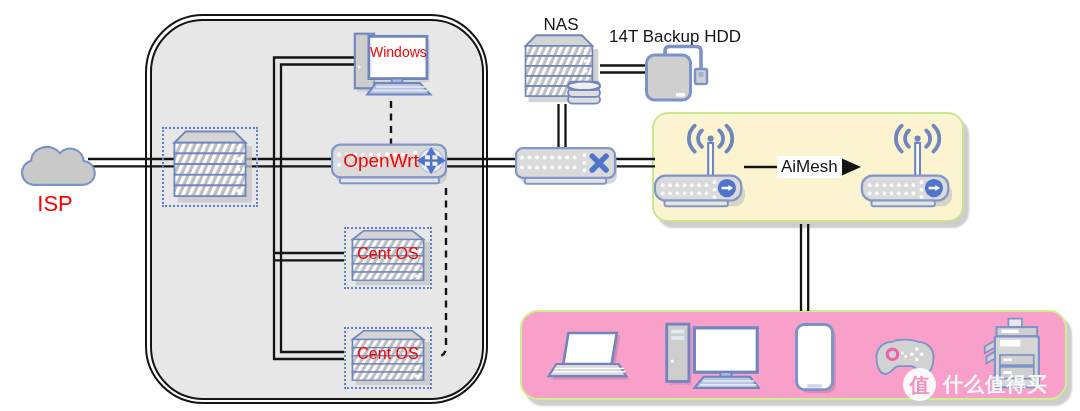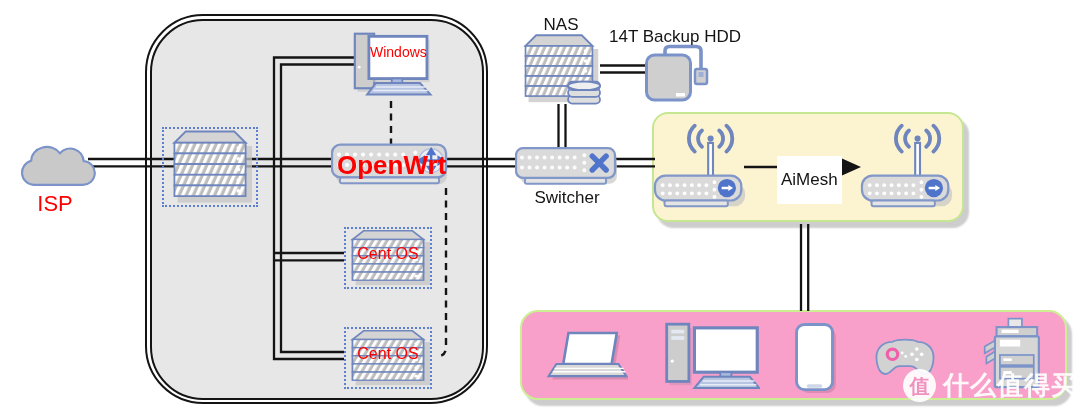--- a/index.html
+++ b/index.html
@@ -23,32 +23,32 @@
   .icon { position:absolute; z-index:3; }
   .vm-frame { position:absolute; border:2px dotted #5b7fd1; z-index:3; box-sizing:border-box; }
   .vm-frame svg { width:100%; height:100%; display:block; }
   
   .label { position:absolute; z-index:4; color:#141414; font-size:17px; text-align:center; white-space:nowrap; }
   .red { color:var(--accent-red,#fe0000); }
   .timestamp { position:absolute; top:21px; right:13px; z-index:4; font-size:17.5px; color:var(--accent-red,#fe0000); }
   .lbl-isp      { left:14px;  top:191px; width:82px;  font-size:22px; }
   .lbl-esxi     { left:150px; top:211px; width:120px; }
   .lbl-windows  { left:370px; top:44px;  width:36px;  font-size:14px; }
-  .lbl-openwrt  { left:337px; top:150px; width:88px;  font-size:26px; font-weight:700; }
+  .lbl-openwrt  { left:337px; top:150px; width:88px;  font-size:19px; font-weight:400; }
   .lbl-centos1  { left:348px; top:245px; width:80px;  font-size:16px; }
   .lbl-centos2  { left:348px; top:345px; width:80px;  font-size:16px; }
   .lbl-nas      { left:523px; top:15px;  width:76px;  }
   .lbl-hdd      { left:605px; top:27px;  width:140px; }
   .lbl-switcher { left:516px; top:188px; width:102px; }
-  .lbl-aimesh   { left:777px; top:156px; background:#fff; padding:14px 4px; }
+  .lbl-aimesh   { left:777px; top:156px; background:#fff; padding:1px 4px; }
   
   .watermark { position:absolute; left:903px; top:368px; z-index:5; display:flex; align-items:center; gap:7px; }
   .wm-logo { width:33px; height:33px; border-radius:50%; background:rgba(255,255,255,0.92);
              color:#f092c0; font-weight:700; font-size:20px; line-height:34px; text-align:center; }
-  .wm-text { font-size:26px; font-weight:700; color:rgba(255,255,255,0.92); letter-spacing:1px; }
+  .wm-text { font-size:20px; font-weight:700; color:rgba(255,255,255,0.92); letter-spacing:1px; }
 </style>
 </head>
 <body>
 
 <div class="canvas">
 
   <svg width="0" height="0" style="position:absolute" aria-hidden="true">
     <defs>
       <pattern id="hatch" patternUnits="userSpaceOnUse" width="8" height="10" patternTransform="rotate(24)">
         <rect width="8" height="10" fill="#bdbdbd"></rect>
@@ -279,21 +279,20 @@
     <polygon points="4,46 14,40 14,48 4,54" fill="#cfcfcf" stroke="#7b93c9" stroke-width="2"></polygon>
   </svg>
 
   <div class="label red lbl-isp">ISP</div>
   <div class="label red lbl-windows">Windows</div>
   <div class="label red lbl-openwrt">OpenWrt</div>
   <div class="label red lbl-centos1">Cent OS</div>
   <div class="label red lbl-centos2">Cent OS</div>
   <div class="label lbl-nas">NAS</div>
   <div class="label lbl-hdd">14T Backup HDD</div>
-  <div class="label lbl-switcher">Switcher</div>
   <div class="label lbl-aimesh">AiMesh</div>
 
   <div class="watermark">
     <div class="wm-logo">值</div>
     <div class="wm-text">什么值得买</div>
   </div>
 
 </div>
 
 </body></html>

